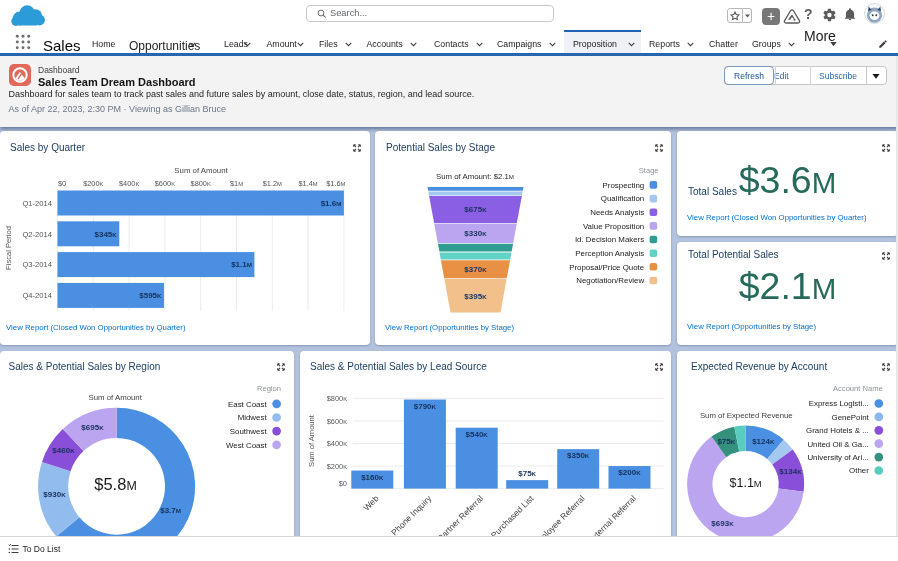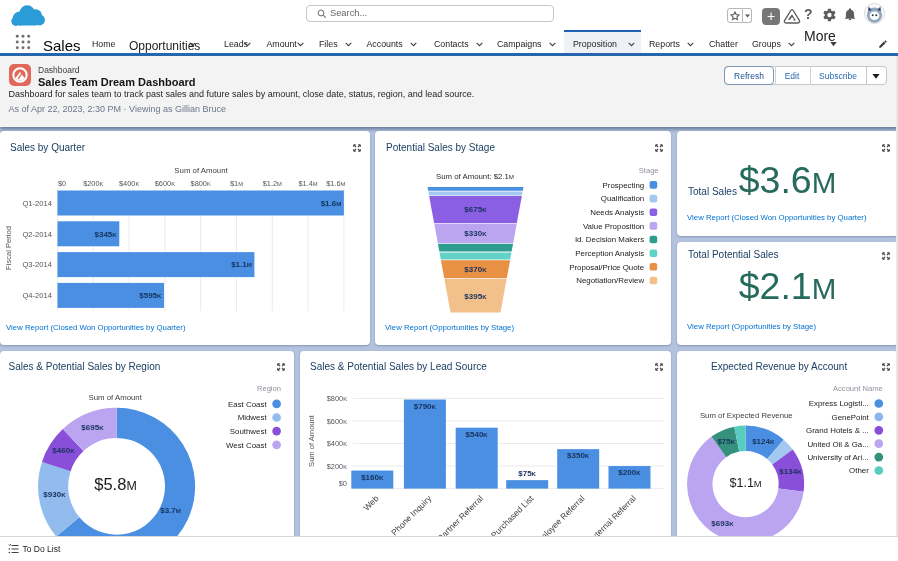--- a/index.html
+++ b/index.html
@@ -129,21 +129,21 @@
 <path fill="#fff" d="M12 8.8 L17.1 15.6 A6.2 6.2 0 0 1 6.9 15.6 Z"></path>
 <path stroke="#e0695c" stroke-width="1.5" stroke-linecap="round" d="M10.2 15.9l3.8-5.6"></path>
 </svg>
 <div class="abs" style="left:38px;top:64.5px;font-size:8.5px;color:#3e3e3c;">Dashboard</div>
 <div class="abs" style="left:38px;top:75.8px;font-size:11px;font-weight:bold;color:#141414;">Sales Team Dream Dashboard</div>
 <div class="abs" style="left:8.5px;top:88.8px;font-size:9px;color:#1f1f1f;">Dashboard for sales team to track past sales and future sales by amount, close date, status, region, and lead source.</div>
 <div class="abs" style="left:8.5px;top:103.9px;font-size:9px;color:#6b7688;">As of Apr 22, 2023, 2:30 PM · Viewing as Gillian Bruce</div>
 <div class="abs" style="left:724px;top:65.5px;width:162.5px;height:19.5px;background:#fff;border:1px solid #c9c7c5;border-radius:4px;"></div>
 <div class="abs" style="left:724px;top:65.5px;width:50px;height:19.5px;border:1.3px solid #7d97b8;border-radius:4px;"></div>
 <div class="abs" style="left:724px;top:71px;width:50px;text-align:center;font-size:8.5px;color:#1b4f94;">Refresh</div>
-<div class="abs" style="left:774px;top:71px;width:36px;text-align:center;font-size:8.5px;color:#2868b1;">Edit</div>
+<div class="abs" style="left:774px;top:71px;width:36px;text-align:left;font-size:8.5px;color:#2868b1;">Edit</div>
 <div class="abs" style="left:810px;top:71px;width:56px;text-align:center;font-size:8.5px;color:#2868b1;">Subscribe</div>
 <div class="abs" style="left:774.5px;top:65.5px;width:1px;height:19.5px;background:#d4d2d0;"></div>
 <div class="abs" style="left:809.5px;top:65.5px;width:1px;height:19.5px;background:#d4d2d0;"></div>
 <div class="abs" style="left:866px;top:65.5px;width:20.5px;height:19.5px;border-left:1px solid #c9c7c5;"></div>
 <svg class="abs" style="left:872px;top:73.5px" width="8" height="5" viewBox="0 0 10 7">
     <path fill="#1b1b1b" d="M0 0h10L5 6.5z"></path>
   </svg>
 <div class="card" style="left:0;top:131px;width:370px;height:213.5px;"></div>
 <div class="ctitle" style="left:10px;top:141.5px;">Sales by Quarter</div>
 <svg class="abs" style="left:352.5px;top:143.5px" width="8" height="8" viewBox="0 0 12 12">
@@ -322,21 +322,21 @@
     <text x="227.2" y="125.14374999999998" font-size="8.0" font-weight="bold" fill="#16325c" text-anchor="middle">$75<tspan font-size="6.2">K</tspan></text>
     <text x="234.2" y="148" font-size="8.5" fill="#3e3e3c" text-anchor="end" transform="rotate(-45 234.2 148)">Purchased List</text>
     <rect x="257.2" y="98.14" width="42" height="39.46" fill="#4a8fe2"></rect>
     <text x="278.2" y="107.33749999999999" font-size="8.0" font-weight="bold" fill="#16325c" text-anchor="middle">$350<tspan font-size="6.2">K</tspan></text>
     <text x="285.2" y="148" font-size="8.5" fill="#3e3e3c" text-anchor="end" transform="rotate(-45 285.2 148)">Employee Referral</text>
     <rect x="308.5" y="115.05" width="42" height="22.55" fill="#4a8fe2"></rect>
     <text x="329.5" y="124.25" font-size="8.0" font-weight="bold" fill="#16325c" text-anchor="middle">$200<tspan font-size="6.2">K</tspan></text>
     <text x="336.5" y="148" font-size="8.5" fill="#3e3e3c" text-anchor="end" transform="rotate(-45 336.5 148)">External Referral</text>
   </svg>
 <div class="card" style="left:677px;top:351px;width:221px;height:210px;"></div>
-<div class="ctitle" style="left:694px;top:361px;padding-left:17px;">Expected Revenue by Account</div>
+<div class="ctitle" style="left:674px;top:361px;padding-left:17px;">Expected Revenue by Account</div>
 <svg class="abs" style="left:881.5px;top:362.5px" width="8" height="8" viewBox="0 0 12 12">
     <g stroke="#3e3e3c" stroke-width="1.6" fill="none">
       <path d="M7.4 4.6L11 1M11 1H7.9M11 1v3.1"></path>
       <path d="M4.6 7.4L1 11M1 11h3.1M1 11V7.9"></path>
       <path d="M7.4 7.4L11 11M11 11H7.9M11 11V7.9"></path>
       <path d="M4.6 4.6L1 1M1 1h3.1M1 1v3.1"></path>
     </g>
   </svg>
 <svg class="abs" style="left:677px;top:351px" width="221" height="210" viewBox="0 0 221 210">
     <text x="205.8" y="39.9" font-size="7.6" fill="#8e9299" text-anchor="end">Account Name</text>

